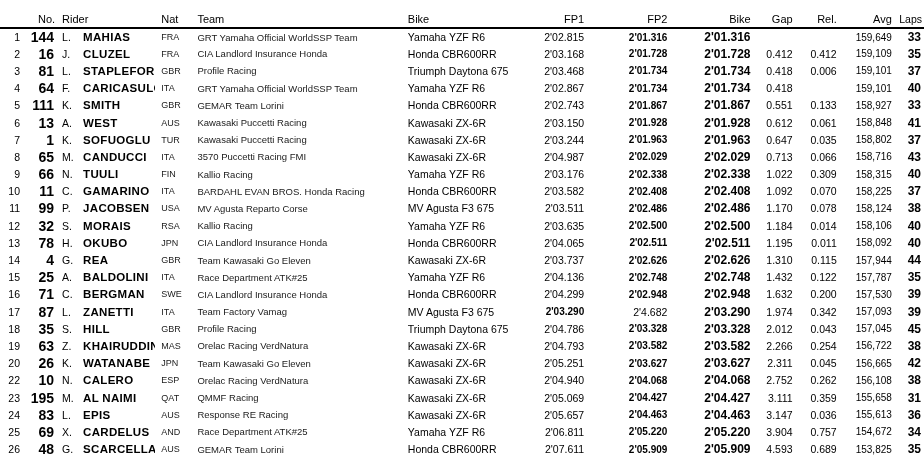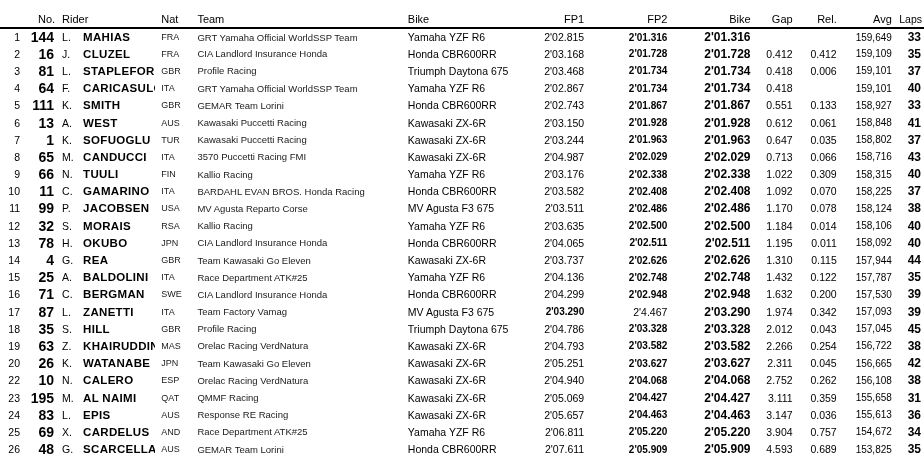--- a/index.html
+++ b/index.html
@@ -333,21 +333,21 @@
     <td class="ar c-laps">39</td>
   </tr>
       <tr>
     <td class="ar c-pos">17</td>
     <td class="ar c-no">87</td>
     <td class="al c-rider"><span class="rider-init">L.</span><span class="rider-name">ZANETTI</span></td>
     <td class="al c-nat">ITA</td>
     <td class="al c-team">Team Factory Vamag</td>
     <td class="al c-bike">MV Agusta F3 675</td>
     <td class="ar pad-r c-fp session-best">2'03.290</td>
-    <td class="ar pad-r c-fp">2'4.467</td>
+    <td class="ar pad-r c-fp">2'4.682</td>
     <td class="ar pad-r c-time">2'03.290</td>
     <td class="ar pad-r c-gap">1.974</td>
     <td class="ar pad-r c-rel">0.342</td>
     <td class="ar pad-r c-avg">157,093</td>
     <td class="ar c-laps">39</td>
   </tr>
       <tr>
     <td class="ar c-pos">18</td>
     <td class="ar c-no">35</td>
     <td class="al c-rider"><span class="rider-init">S.</span><span class="rider-name">HILL</span></td>

